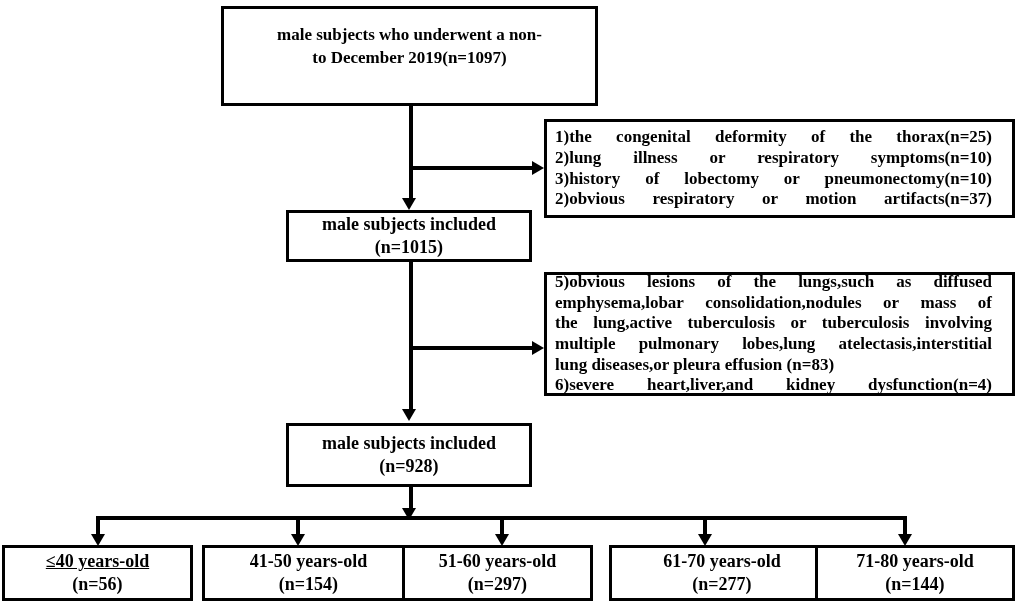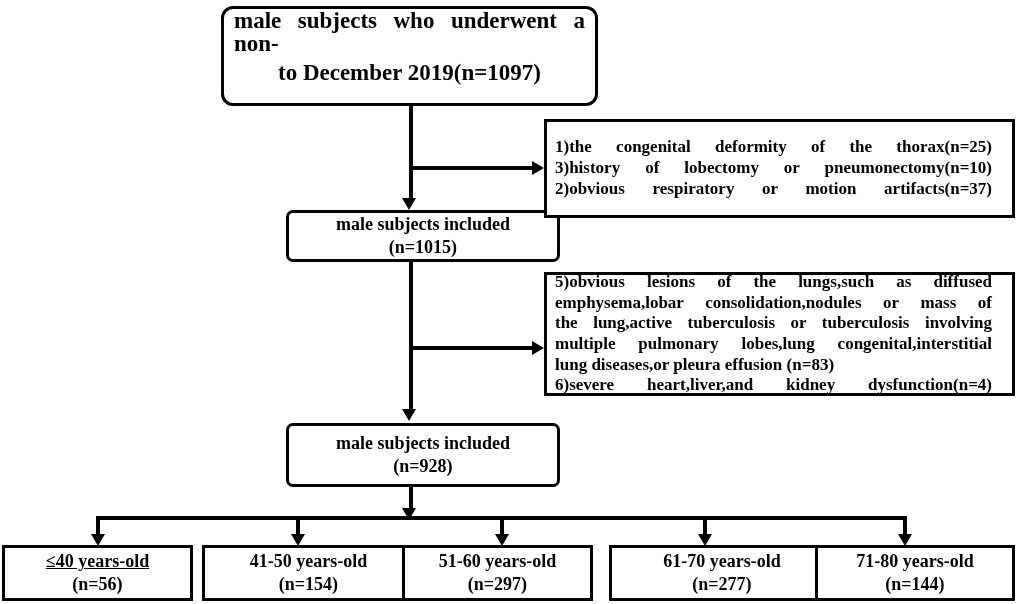--- a/index.html
+++ b/index.html
@@ -59,35 +59,33 @@
     height: 0;
     border-top: 7px solid transparent;
     border-bottom: 7px solid transparent;
     border-left: 12px solid #000000;
     z-index: 3;
   }
 
   
   #top-box {
     left: 221px; top: 6px; width: 377px; height: 100px;
-    font-size: 23px;
+    font-size: 17px;
     line-height: 1.0;
     padding: 4px 10px 24px 10px;
-    border-radius: 12px;
   }
   #top-box .ln { margin: 3px 0; }
   #top-box .ln.j { text-align: justify; text-align-last: justify; }
 
   
   .mid-box {
-    left: 286px; width: 274px;
+    left: 286px; width: 246px;
     font-size: 18px;
     line-height: 1.15;
     padding: 14px 6px;
-    border-radius: 7px;
   }
   #included-1 { top: 210px; height: 52px; }
   #included-2 { top: 423px; height: 64px; }
   .mid-box .ln { margin: 1px 0; }
 
   
   .excl-box {
     left: 544px; width: 471px;
     font-size: 17px;
     line-height: 1.22;
@@ -129,35 +127,36 @@
   <div class="line hline" style="left:409px; top:166px; width:127px;"></div>
   <div class="arrow-right" style="left:532px; top:161px;"></div>
 
   <div class="box center mid-box" id="included-1">
     <div class="ln">male subjects included</div>
     <div class="ln">(n=1015)</div>
   </div>
 
   <div class="box left excl-box" id="exclusion-1">
     <div class="ln j">1)the  congenital  deformity  of  the  thorax(n=25)</div>
+    <div class="ln j">2)lung  illness  or  respiratory  symptoms(n=10)</div>
     <div class="ln j">3)history  of  lobectomy  or  pneumonectomy(n=10)</div>
     <div class="ln j">2)obvious  respiratory  or  motion  artifacts(n=37)</div>
   </div>
 
   <div class="line vline" style="left:409px; top:262px; height:149px;"></div>
   <div class="arrow-down" style="left:402px; top:409px;"></div>
 
   <div class="line hline" style="left:409px; top:346px; width:127px;"></div>
   <div class="arrow-right" style="left:532px; top:341px;"></div>
 
   <div class="box left excl-box" id="exclusion-2">
     <div class="ln j">5)obvious  lesions  of  the  lungs,such  as  diffused</div>
     <div class="ln j">emphysema,lobar  consolidation,nodules  or  mass  of</div>
     <div class="ln j">the  lung,active  tuberculosis  or  tuberculosis  involving</div>
-    <div class="ln j">multiple  pulmonary   lobes,lung  congenital,interstitial</div>
+    <div class="ln j">multiple  pulmonary   lobes,lung  atelectasis,interstitial</div>
     <div class="ln">lung diseases,or pleura effusion  (n=83)</div>
     <div class="ln j">6)severe  heart,liver,and  kidney  dysfunction(n=4)</div>
   </div>
 
   <div class="box center mid-box" id="included-2">
     <div class="ln">male subjects included</div>
     <div class="ln">(n=928)</div>
   </div>
 
   <div class="line vline" style="left:409px; top:487px; height:26px;"></div>

